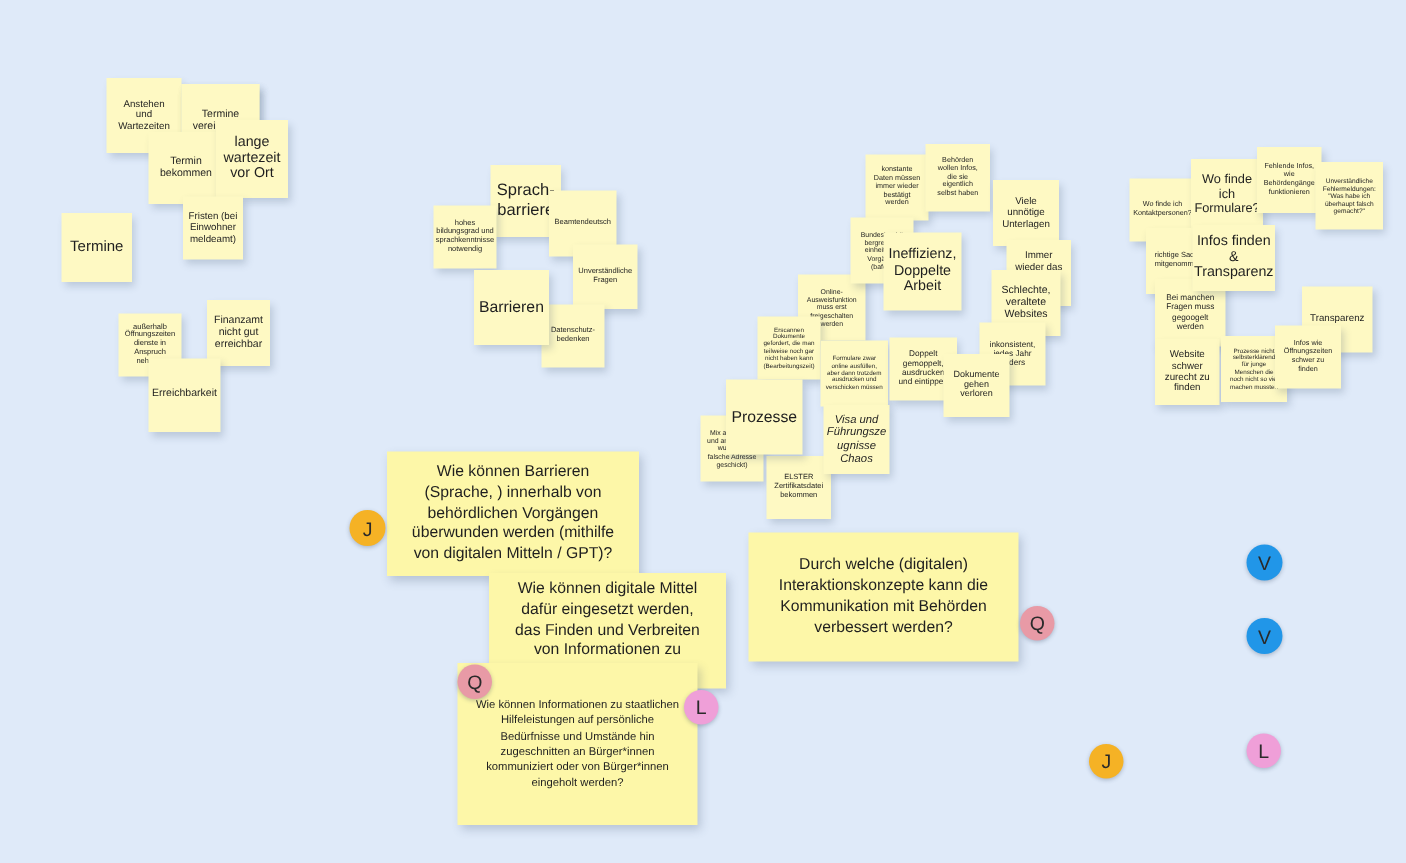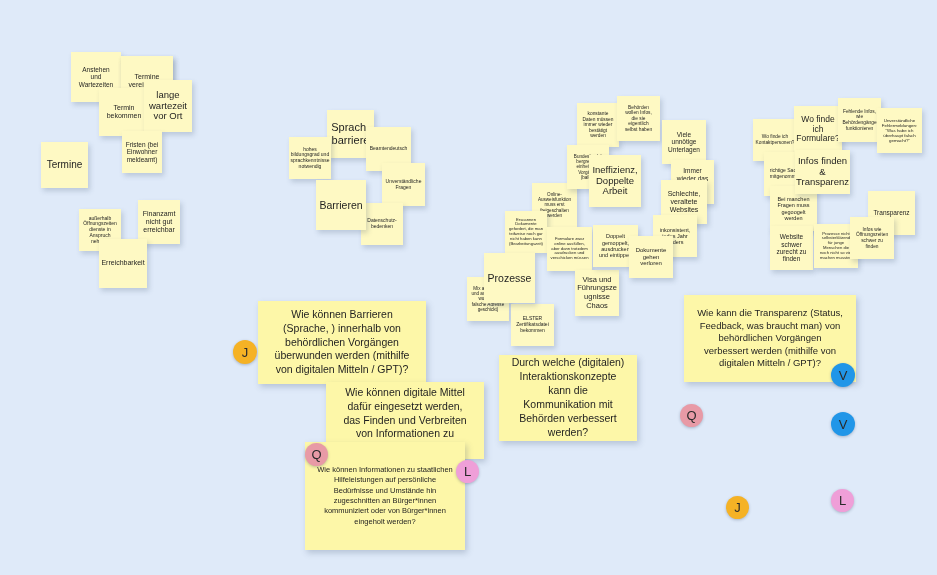--- a/index.html
+++ b/index.html
@@ -119,21 +119,21 @@
 ausdrucken und
 verschicken müssen</div>
   <div class="note pink" style="left:451px;top:277px;width:42px;height:44px;font-size:4.6px;">Mix aus online
 und analog (PIN
 wurde an
 falsche Adresse
 geschickt)</div>
   <div class="note pink" style="left:495px;top:304px;width:43px;height:42px;font-size:5px;">ELSTER
 Zertifikatsdatei
 bekommen</div>
-  <div class="note pink" style="left:559px;top:270px;width:44px;height:46px;font-size:7.5px;">Visa und
+  <div class="note pink" style="left:533px;top:270px;width:44px;height:46px;font-size:7.5px;font-style:italic;">Visa und
 Führungsze
 ugnisse
 Chaos</div>
   <div class="note blue" style="left:484px;top:253px;width:51px;height:50px;font-size:10.5px;">Prozesse</div>
 
   <div class="note pink" style="left:561px;top:103px;width:42px;height:44px;font-size:4.8px;">konstante
 Daten müssen
 immer wieder
 bestätigt
 werden</div>
@@ -211,23 +211,22 @@
 Transparenz</div>
 
   <div class="note yellow" style="left:258px;top:277px;width:168px;height:83px;font-size:10.5px;margin-top:24px;">Wie können Barrieren (Sprache, ) innerhalb von behördlichen Vorgängen überwunden werden (mithilfe von digitalen Mitteln / GPT)?</div>
   <div class="avatar" style="left:233px;top:340px;width:24px;height:24px;background:#f5b225;font-size:13px;">J</div>
 
   <div class="note yellow" style="left:326px;top:382px;width:158px;height:77px;font-size:10.5px;">Wie können digitale Mittel dafür eingesetzt werden, das Finden und Verbreiten von Informationen zu erleichtern?</div>
   <div class="note yellow small" style="left:305px;top:442px;width:160px;height:108px;font-size:7.5px;">Wie können Informationen zu staatlichen Hilfeleistungen auf persönliche Bedürfnisse und Umstände hin zugeschnitten an Bürger*innen kommuniziert oder von Bürger*innen eingeholt werden?</div>
   <div class="avatar" style="left:305px;top:443px;width:23px;height:23px;background:#e89aa6;font-size:13px;">Q</div>
   <div class="avatar" style="left:456px;top:460px;width:23px;height:23px;background:#ef9fd8;font-size:13px;">L</div>
 
-  <div class="note yellow" style="left:499px;top:355px;width:138px;height:86px;font-size:10.5px;">Durch welche (digitalen) Interaktionskonzepte kann die Kommunikation mit Behörden verbessert werden?</div>
-
-  <div class="note yellow" style="left:684px;top:295px;width:172px;height:87px;font-size:9.5px;">Wie kann die Transparenz (Status, Feedback, was braucht man) von behördlichen Vorgängen verbessert werden (mithilfe von digitalen Mitteln / GPT)?</div>
+  <div class="note yellow" style="left:499px;top:355px;width:180px;height:86px;font-size:10.5px;">Durch welche (digitalen) Interaktionskonzepte kann die Kommunikation mit Behörden verbessert werden?</div>
+
   <div class="avatar" style="left:831px;top:363px;width:24px;height:24px;background:#2196e8;font-size:13px;">V</div>
 
   <div class="avatar" style="left:680px;top:404px;width:23px;height:23px;background:#e89aa6;font-size:13px;">Q</div>
   <div class="avatar" style="left:831px;top:412px;width:24px;height:24px;background:#2196e8;font-size:13px;">V</div>
   <div class="avatar" style="left:726px;top:496px;width:23px;height:23px;background:#f5b225;font-size:13px;">J</div>
   <div class="avatar" style="left:831px;top:489px;width:23px;height:23px;background:#ef9fd8;font-size:13px;">L</div>
 
 </div>
 
 </body></html>

